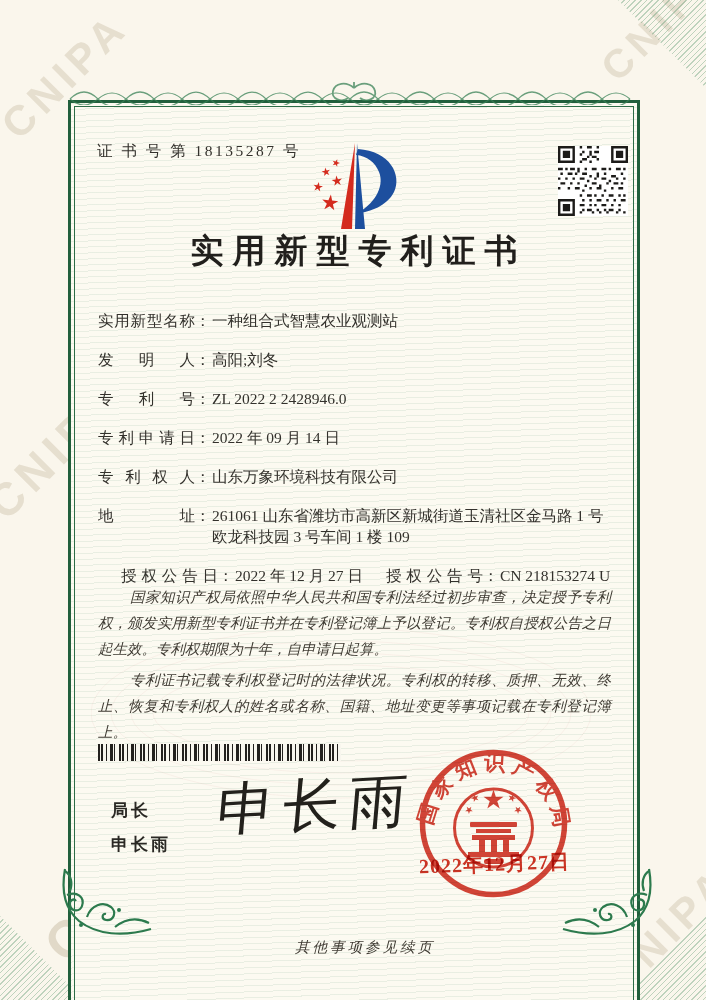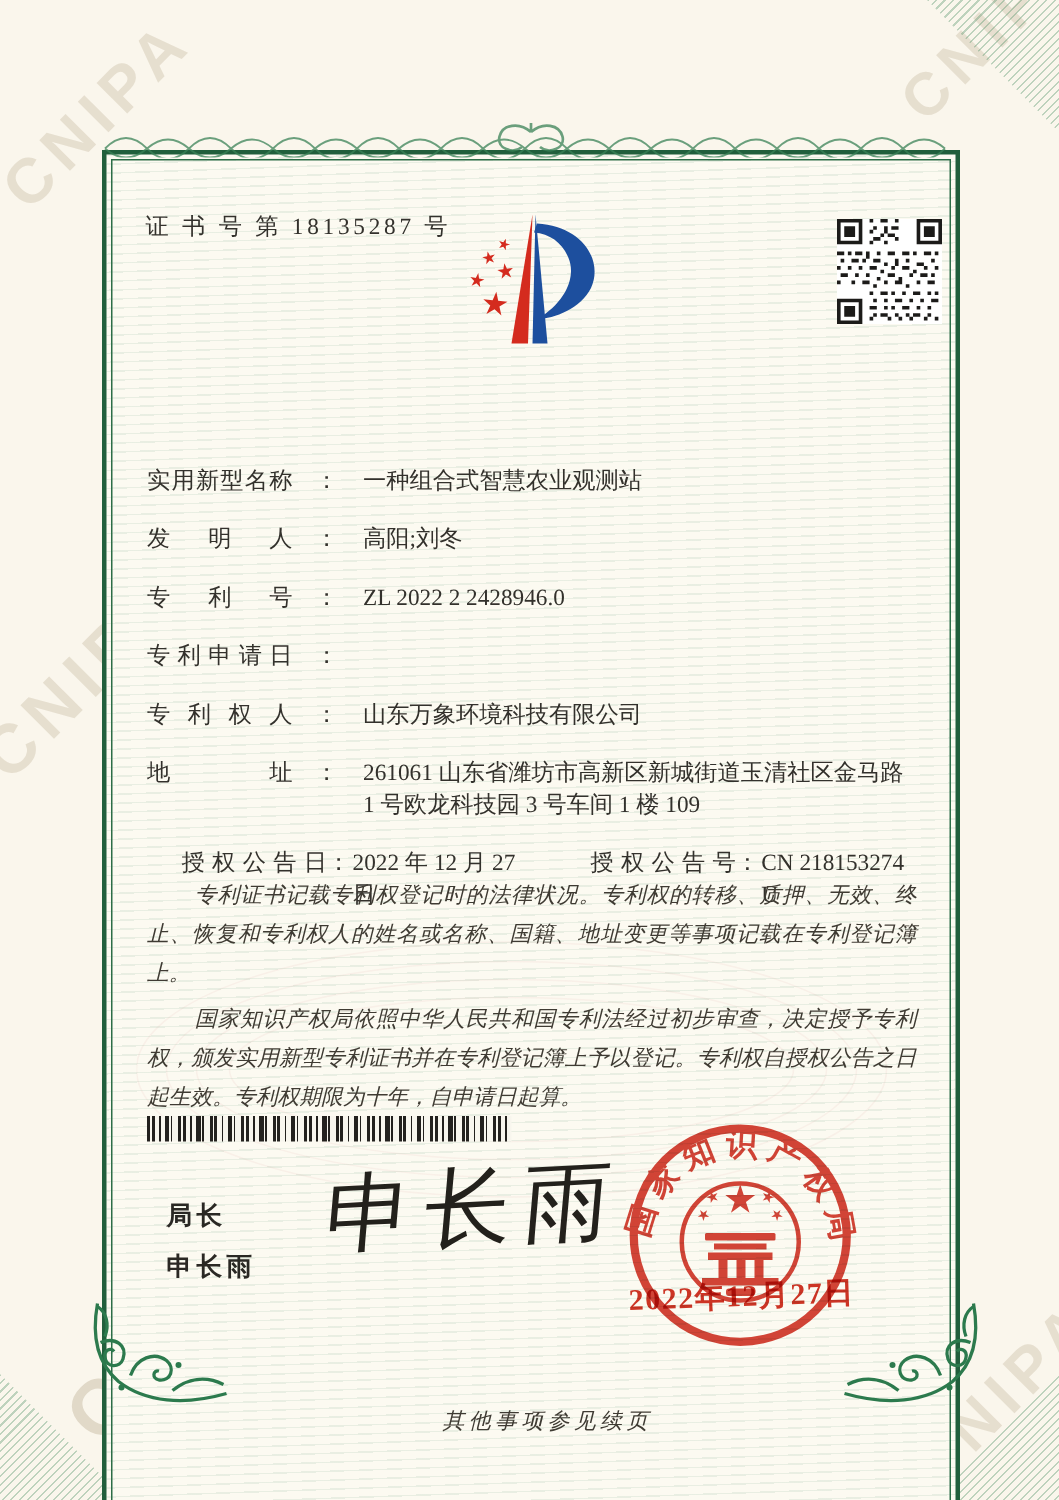--- a/index.html
+++ b/index.html
@@ -30,21 +30,21 @@
   .flourish{position:absolute;width:96px;height:74px;}
   .fl-bl{left:-14px;top:762px;}
   .fl-br{left:490px;top:762px;transform:scaleX(-1);}
   .pink-guilloche{position:absolute;left:20px;top:480px;width:540px;height:230px;opacity:.5;}
   .cert-no{position:absolute;left:26px;top:38px;font-size:15.5px;letter-spacing:2.5px;color:#33312c;}
   .logo{position:absolute;left:225px;top:34px;width:120px;height:95px;}
   .qr{position:absolute;left:487px;top:43px;width:70px;height:70px;}
   .title{position:absolute;left:0;top:126px;width:100%;margin:0;text-align:center;
          font-size:33px;font-weight:700;letter-spacing:9px;text-indent:9px;color:#211f1c;}
   .fields{position:absolute;left:27px;top:207px;right:26px;}
-  .field-row{display:flex;margin-bottom:18px;font-size:15.5px;line-height:21px;color:#33312c;gap:15px;}
+  .field-row{display:flex;margin-bottom:18px;font-size:15.5px;line-height:21px;color:#33312c;}
   .f-label{width:97px;flex:none;text-align:justify;text-align-last:justify;}
   .f-colon{flex:none;width:17px;}
   .f-value{flex:1;}
   .grant-pair{display:flex;margin-left:23px;}
   .grant-pair.second{}
   .paras{position:absolute;left:27px;right:26px;top:482px;font-size:14.5px;line-height:1.78;
          text-align:justify;font-style:italic;color:#3f3b33;}
   .paras p{margin:0 0 6px;text-indent:2.2em;}
   .barcode{position:absolute;left:27px;top:641px;width:243px;height:17px;
       background:repeating-linear-gradient(90deg,#23211e 0 2px,#f8f6ee 2px 3px,#23211e 3px 5px,#f8f6ee 5px 8px,#23211e 8px 9px,#f8f6ee 9px 12px,#23211e 12px 15px,#f8f6ee 15px 16px,#23211e 16px 17px,#f8f6ee 17px 21px);}
@@ -143,40 +143,42 @@
     <svg class="qr" viewBox="0 0 29 29">
       <rect width="29" height="29" fill="#ffffff"></rect>
       <g fill="#1c1b19">
         <path fill-rule="evenodd" d="M0,0h7v7h-7zM1,1h5v5h-5zM2,2h3v3h-3z"></path>
         <path fill-rule="evenodd" d="M22,0h7v7h-7zM23,1h5v5h-5zM24,2h3v3h-3z"></path>
         <path fill-rule="evenodd" d="M0,22h7v7h-7zM1,23h5v5h-5zM2,24h3v3h-3z"></path>
         <path d="M9,0h1v1h-1z M12,0h2v1h-2z M16,0h1v1h-1z M10,2h1v1h-1z M13,2h1v2h-1z M15,2h2v1h-2z M9,3h1v1h-1z M12,4h1v1h-1z M14,4h2v1h-2z M10,5h2v1h-2z M16,5h1v1h-1z M9,6h1v1h-1z M13,6h1v1h-1z M0,9h2v1h-2z M3,9h1v1h-1z M5,9h2v1h-2z M8,9h1v2h-1z M11,9h1v1h-1z M14,9h2v1h-2z M18,9h2v1h-2z M21,9h1v1h-1z M24,9h2v1h-2z M27,9h1v1h-1z M1,11h1v1h-1z M4,11h2v1h-2z M7,11h1v1h-1z M10,11h2v1h-2z M13,12h1v1h-1z M16,11h1v2h-1z M19,11h1v1h-1z M22,12h2v1h-2z M26,11h1v1h-1z M0,13h1v1h-1z M3,13h1v1h-1z M6,13h1v1h-1z M9,13h2v1h-2z M12,14h1v1h-1z M15,13h1v1h-1z M18,13h2v1h-2z M21,14h1v1h-1z M24,13h1v1h-1z M27,13h1v1h-1z M1,15h2v1h-2z M5,15h1v1h-1z M8,15h1v1h-1z M11,16h1v1h-1z M14,15h2v1h-2z M17,16h1v1h-1z M20,15h1v1h-1z M23,15h2v1h-2z M26,15h1v1h-1z M0,17h1v1h-1z M4,17h1v1h-1z M7,17h2v1h-2z M10,18h1v1h-1z M13,17h1v1h-1z M16,17h2v1h-2z M19,18h1v1h-1z M22,17h1v1h-1z M25,17h2v1h-2z M9,20h1v1h-1z M12,20h2v1h-2z M15,20h1v1h-1z M18,20h1v1h-1z M21,20h2v1h-2z M25,20h1v1h-1z M27,20h1v1h-1z M10,22h1v1h-1z M13,22h1v1h-1z M16,22h2v1h-2z M20,22h1v1h-1z M23,22h1v1h-1z M26,22h2v1h-2z M9,24h2v1h-2z M13,24h1v1h-1z M15,24h1v1h-1z M18,24h2v1h-2z M22,24h1v1h-1z M25,24h1v1h-1z M10,26h1v1h-1z M12,26h2v1h-2z M16,26h1v1h-1z M19,26h1v1h-1z M21,26h2v1h-2z M25,26h1v1h-1z M9,27h1v1h-1z M14,27h1v1h-1z M17,27h1v1h-1z M20,27h1v1h-1z M24,27h1v1h-1z M27,27h1v1h-1z"></path>
       </g>
     </svg>
 
+    <h1 class="title">实用新型专利证书</h1>
 
     <div class="fields">
       <div class="field-row">
         <span class="f-label">实用新型名称</span>
           <span class="f-colon">：</span>
           <span class="f-value">一种组合式智慧农业观测站</span>
       </div>
       <div class="field-row">
         <span class="f-label">发明人</span>
           <span class="f-colon">：</span>
           <span class="f-value">高阳;刘冬</span>
       </div>
       <div class="field-row">
         <span class="f-label">专利号</span>
           <span class="f-colon">：</span>
           <span class="f-value">ZL 2022 2 2428946.0</span>
       </div>
       <div class="field-row">
         <span class="f-label">专利申请日</span>
           <span class="f-colon">：</span>
+          <span class="f-value">2022 年 09 月 14 日</span>
       </div>
       <div class="field-row">
         <span class="f-label">专利权人</span>
           <span class="f-colon">：</span>
           <span class="f-value">山东万象环境科技有限公司</span>
       </div>
       <div class="field-row">
         <span class="f-label">地址</span>
           <span class="f-colon">：</span>
           <span class="f-value">261061 山东省潍坊市高新区新城街道玉清社区金马路 1 号欧龙科技园 3 号车间 1 楼 109</span>
@@ -189,22 +191,22 @@
         </span>
         <span class="grant-pair second">
           <span class="f-label">授权公告号</span>
             <span class="f-colon">：</span>
             <span>CN 218153274 U</span>
         </span>
       </div>
     </div>
 
     <div class="paras">
+      <p>国家知识产权局依照中华人民共和国专利法经过初步审查，决定授予专利权，颁发实用新型专利证书并在专利登记簿上予以登记。专利权自授权公告之日起生效。专利权期限为十年，自申请日起算。</p>
       <p>专利证书记载专利权登记时的法律状况。专利权的转移、质押、无效、终止、恢复和专利权人的姓名或名称、国籍、地址变更等事项记载在专利登记簿上。</p>
-      <p>国家知识产权局依照中华人民共和国专利法经过初步审查，决定授予专利权，颁发实用新型专利证书并在专利登记簿上予以登记。专利权自授权公告之日起生效。专利权期限为十年，自申请日起算。</p>
     </div>
 
     <div class="barcode"></div>
 
     <div class="sig-role">局长</div>
     <div class="sig-name">申长雨</div>
     <div class="autograph">申长雨</div>
 
     <svg class="seal" viewBox="0 0 175 175">
       <circle cx="87.5" cy="87.5" r="71" fill="none" stroke="#d23b2e" stroke-width="5.5"></circle>

